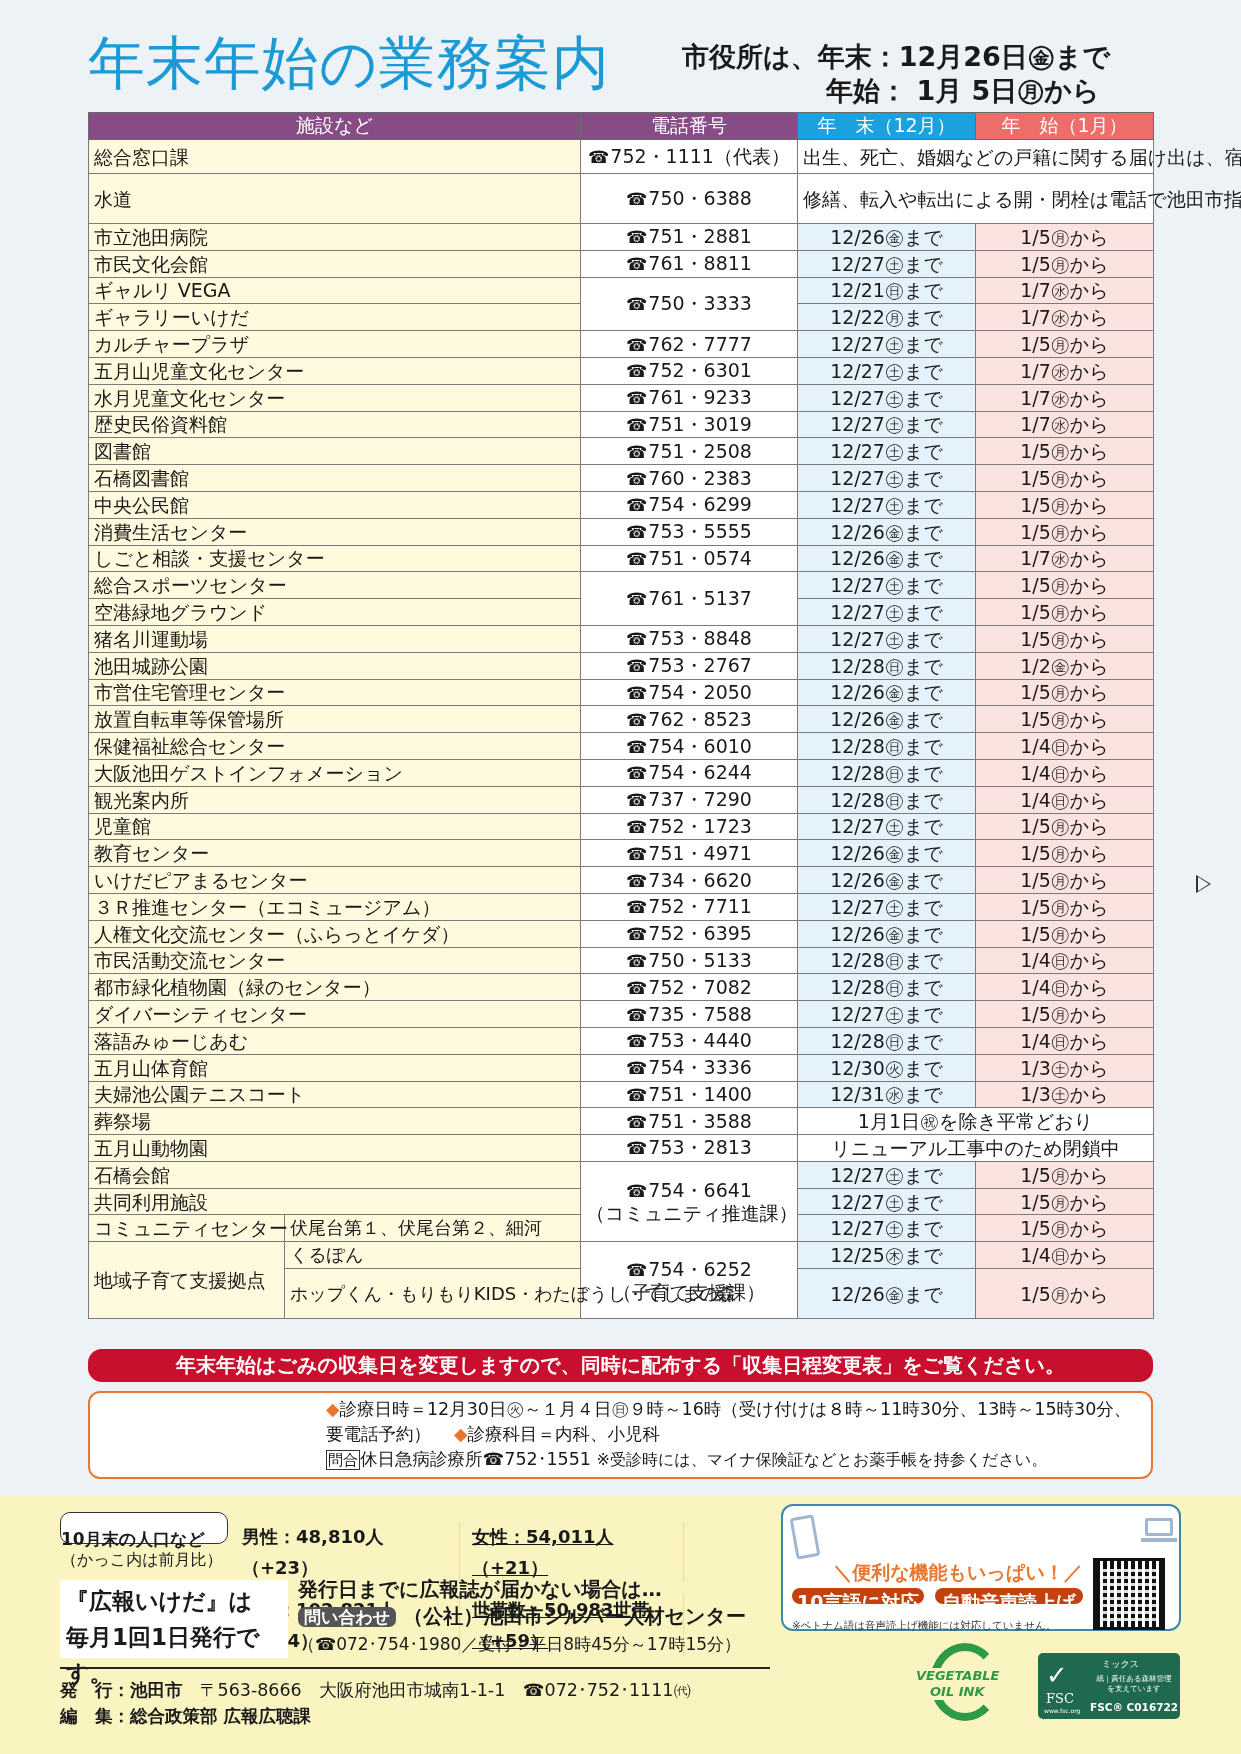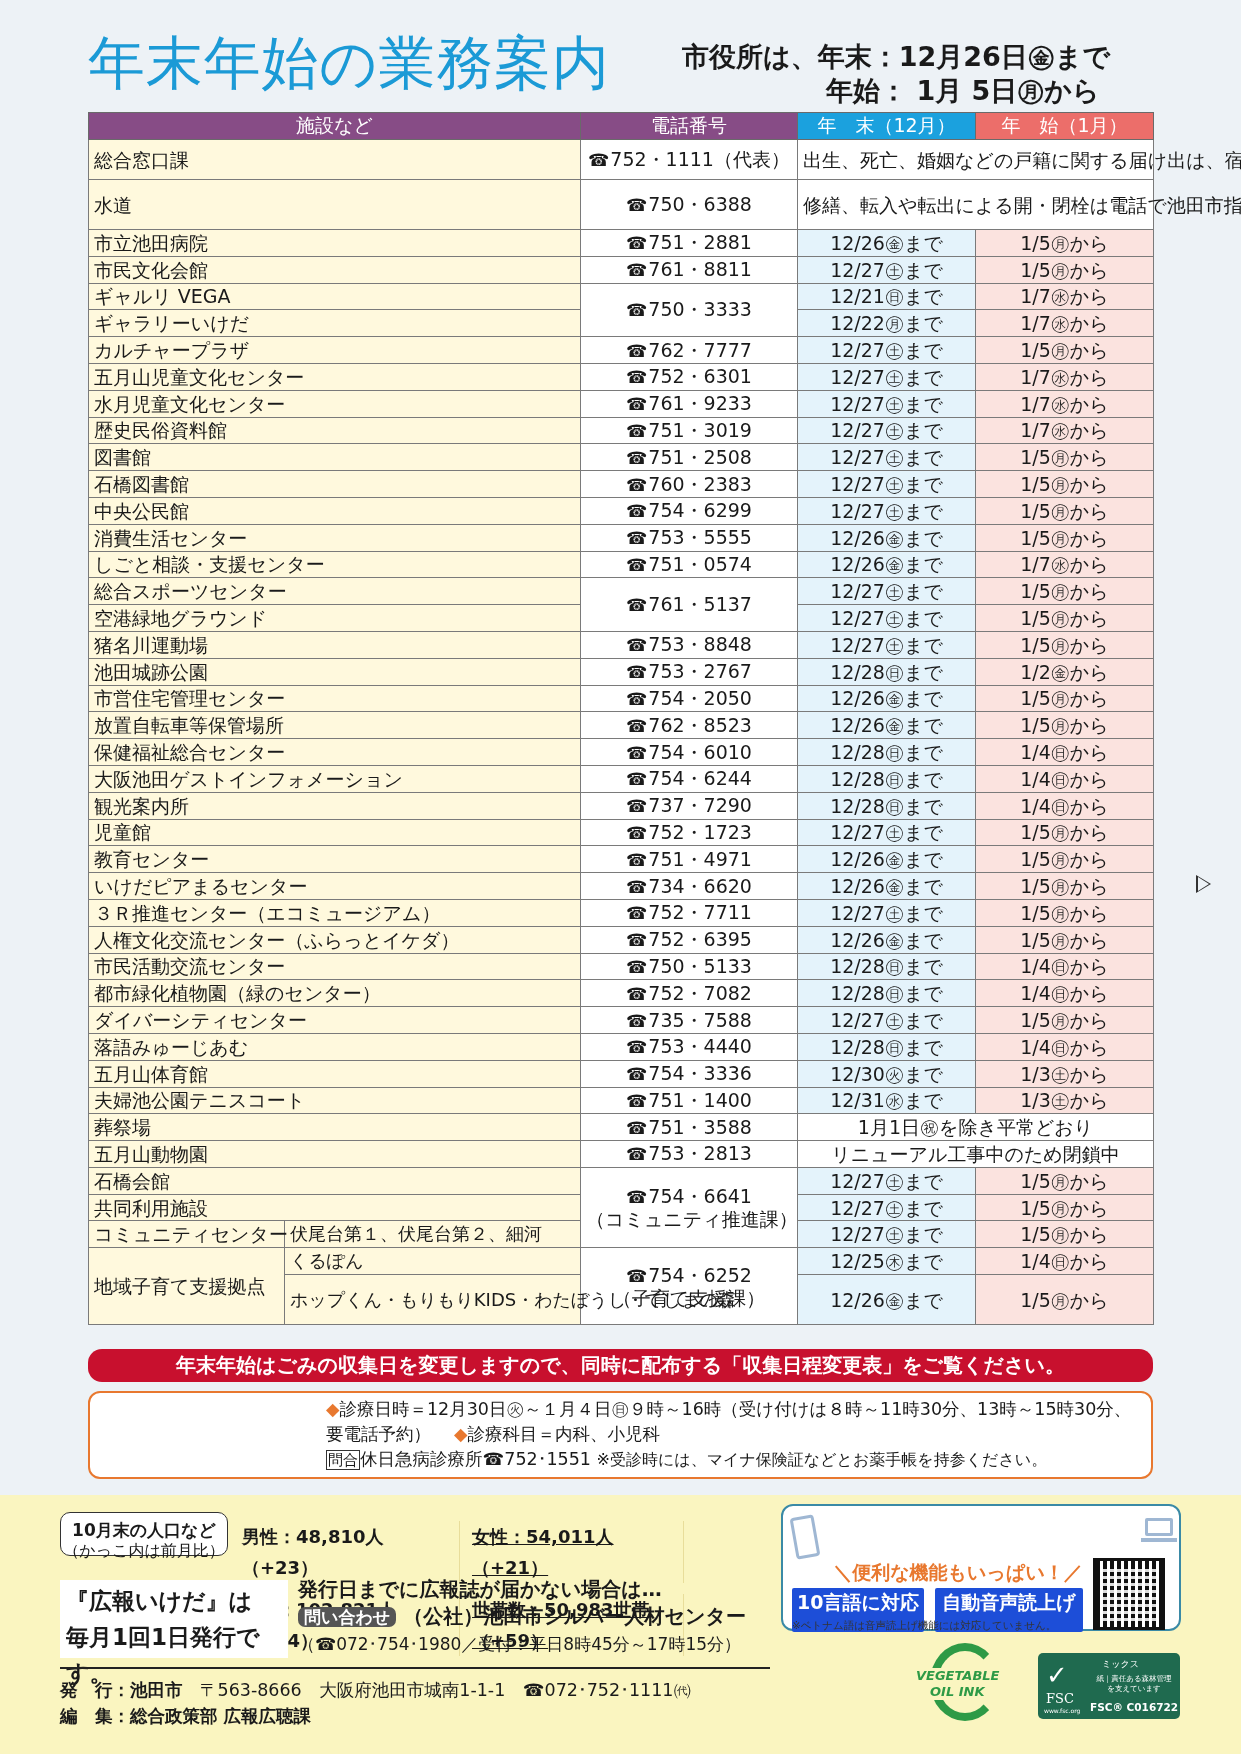--- a/index.html
+++ b/index.html
@@ -22,38 +22,38 @@
   td.fac.sub { font-size: 18px; }
   td.multi { white-space: normal; line-height: 22px; }
   .tel-icon { font-size: 17px; margin-right: 1px; }
   .banner { position: absolute; left: 88px; top: 1349px; width: 1065px; height: 33px; background: #c8102e; border-radius: 14px; color: #fff; font-size: 20px; font-weight: bold; text-align: center; line-height: 33px; }
   .clinic { position: absolute; left: 88px; top: 1391px; width: 1065px; height: 88px; border: 2px solid #e8782f; border-radius: 12px; background: #fff; overflow: hidden; }
   .clinic .left { position: absolute; left: 0; top: 0; width: 226px; height: 100%; background: #e8782f; color: #fff; font-size: 21px; font-weight: bold; line-height: 30px; padding: 12px 0 0 14px; }
   .clinic .right { position: absolute; left: 236px; top: 4px; right: 8px; font-size: 17.5px; line-height: 25px; }
   .diamond { color: #e8782f; }
   .boxed { border: 1px solid #333; padding: 0 1px; font-size: 15px; }
   .lower { position: absolute; left: 0; top: 1495px; width: 1241px; height: 259px; background: #faf5c0; }
-  .pop-label { position: absolute; left: 60px; top: 1512px; width: 168px; height: 44px; border: 1.5px solid #333; border-radius: 10px; background: #fff; text-align: center; font-size: 16px; line-height: 20px; padding-top: 7px; }
+  .pop-label { position: absolute; left: 60px; top: 1512px; width: 168px; height: 32px; border: 1.5px solid #333; border-radius: 10px; background: #fff; text-align: left; font-size: 16px; line-height: 20px; padding-top: 16px; }
   .pop-label b { font-size: 17px; }
   .pop-grid { position: absolute; left: 242px; top: 1510px; font-size: 18px; font-weight: bold; line-height: 31px; }
   .pop-grid .row { display: flex; margin-top: 11px; }
   .pop-grid .c1 { width: 218px; border-right: 1px solid #e8dd9a; }
   .pop-grid .c2 { width: 224px; padding-left: 12px; border-right: 1px solid #e8dd9a; text-decoration: underline; }
   .pub-box { position: absolute; left: 60px; top: 1580px; width: 228px; height: 78px; background: #fff; font-size: 23px; font-weight: bold; line-height: 36px; padding: 3px 0 0 6px; }
   .pub-info { position: absolute; left: 298px; top: 1576px; font-size: 19px; line-height: 27px; }
   .pub-info .l1 { font-weight: bold; font-size: 20px; }
   .pub-info .l2 { font-weight: bold; font-size: 20px; }
   .tag-dark { background: #555; color: #fff; border-radius: 7px; padding: 0 6px; font-size: 17px; }
   .pub-info .l3 { font-size: 17px; }
   .colophon { position: absolute; left: 60px; top: 1667px; width: 710px; border-top: 2px solid #222; padding-top: 8px; font-size: 17.5px; font-weight: bold; line-height: 26px; }
   .colophon .plain { font-weight: normal; }
   .web-box { position: absolute; left: 781px; top: 1504px; width: 400px; height: 127px; border: 2px solid #3a8aa6; border-radius: 12px; background: #fff; }
   .web-box .t1 { position: absolute; left: 40px; top: 7px; width: 270px; text-align: center; font-size: 19px; font-weight: bold; color: #1a6fae; line-height: 23px; }
   .web-box .t2 { position: absolute; left: 40px; top: 54px; width: 270px; text-align: center; font-size: 19px; font-weight: bold; color: #e8782f; }
-  .web-box .pill { position: absolute; top: 82px; height: 44px; background: #1d4ed8; color: #fff; font-weight: bold; font-size: 19px; border-radius: 2px; text-align: center; line-height: 28px; }
+  .web-box .pill { position: absolute; top: 82px; height: 16px; background: #c2410c; color: #fff; font-weight: bold; font-size: 19px; border-radius: 14px; text-align: center; line-height: 28px; }
   .web-box .pill1 { left: 9px; width: 132px; }
   .web-box .pill2 { left: 152px; width: 148px; }
   .web-box .note { position: absolute; left: 9px; top: 113px; font-size: 10.5px; color: #333; }
   .phone-icon { position: absolute; left: 10px; top: 10px; width: 24px; height: 42px; border: 3px solid #9fb7d3; border-radius: 4px; transform: rotate(-10deg); }
   .laptop-icon { position: absolute; left: 362px; top: 12px; width: 28px; height: 18px; border: 3px solid #9fb7d3; border-radius: 2px; }
   .laptop-icon::after { content: ""; position: absolute; left: -7px; top: 17px; width: 36px; height: 4px; background: #9fb7d3; }
   .qr { position: absolute; left: 310px; top: 52px; width: 72px; height: 72px; background:
       repeating-linear-gradient(90deg, #111 0 4px, #fff 4px 7px),
       #111; border: 3px solid #111; }
   .qr::before { content: ""; position: absolute; inset: 6px; background: repeating-linear-gradient(0deg, rgba(255,255,255,0.85) 0 3px, transparent 3px 7px); }
@@ -89,21 +89,21 @@
     </colgroup>
   <thead>
     <tr>
       <th class="h-fac" colspan="2">施設など</th>
       <th class="h-tel">電話番号</th>
       <th class="h-end">年　末（12月）</th>
       <th class="h-start">年　始（1月）</th>
     </tr>
   </thead>
   <tbody id="sched-body">
-      <tr style="height: 40px;">
+      <tr style="height: 34px;">
         <td class="fac" colspan="2">総合窓口課</td>
         <td class="tel"><span class="tel-icon">☎</span><span>752・1111（代表）</span></td>
         <td class="note" colspan="2">出生、死亡、婚姻などの戸籍に関する届け出は、宿直室（市役所裏玄関左）へ</td>
       </tr>
       <tr style="height: 50px;">
         <td class="fac" colspan="2">水道</td>
         <td class="tel"><span class="tel-icon">☎</span><span>750・6388</span></td>
         <td class="note" colspan="2">修繕、転入や転出による開・閉栓は電話で池田市指定管工事協同組合へ</td>
       </tr>
       <tr>

